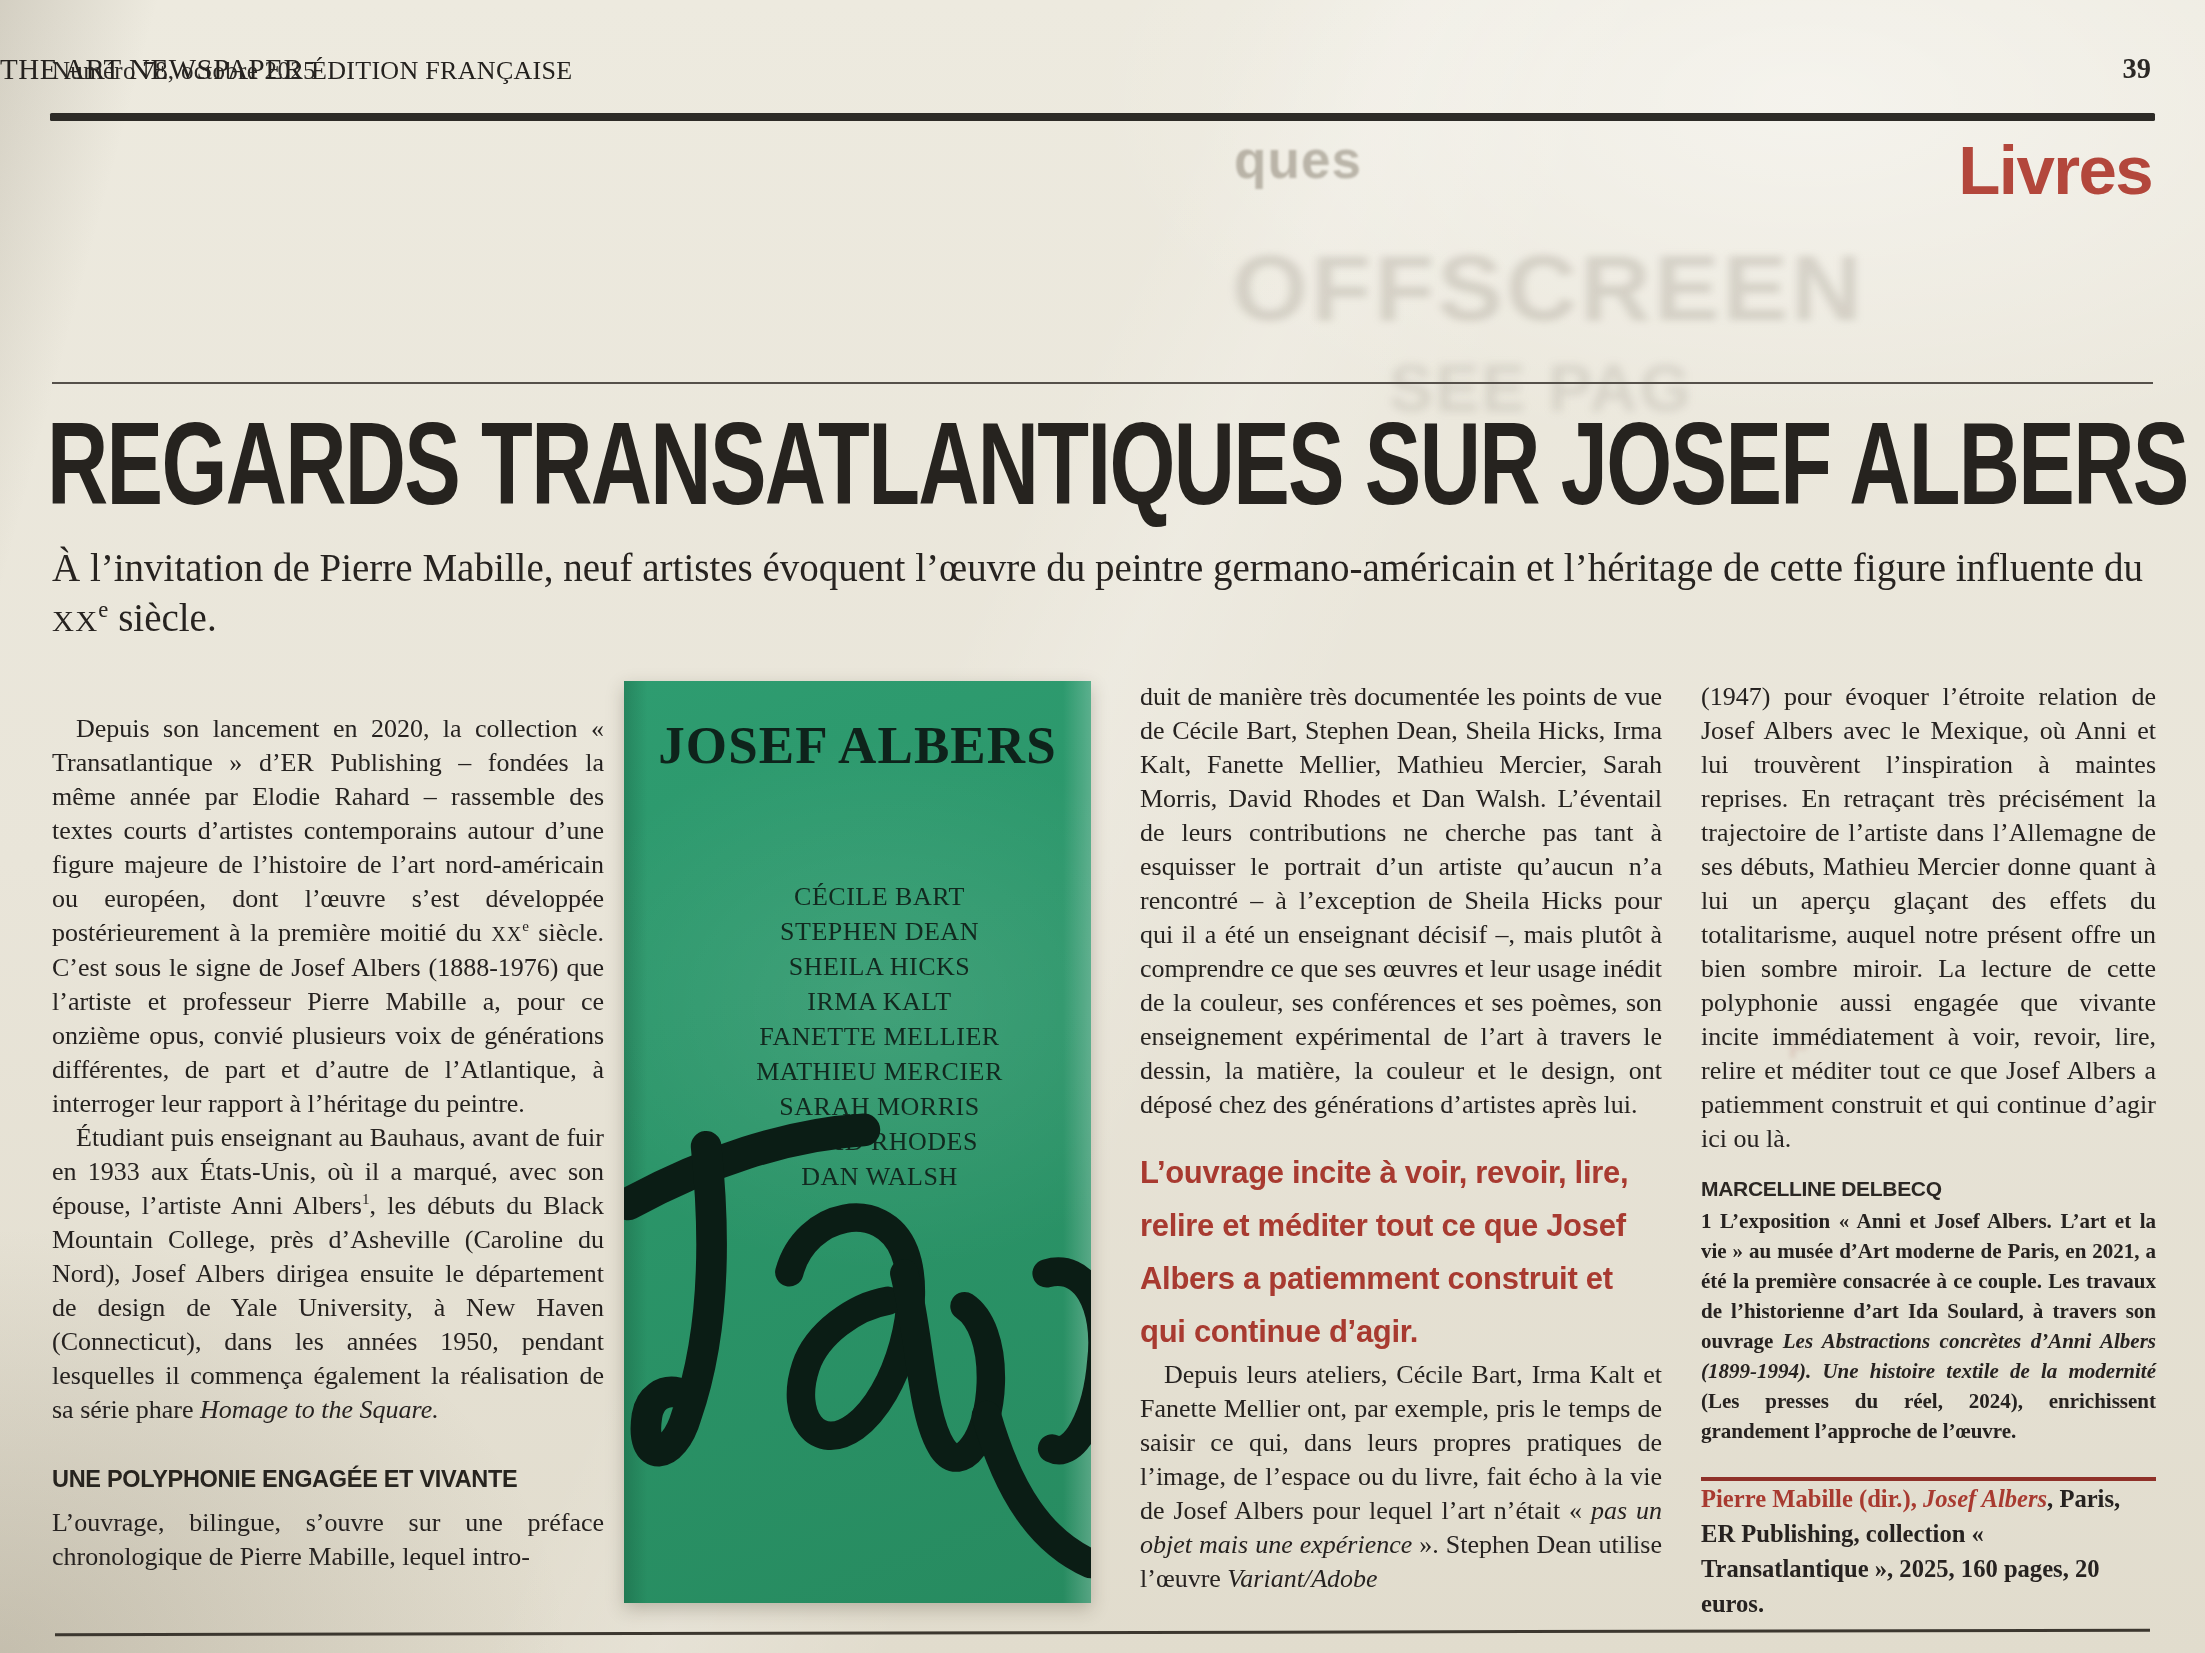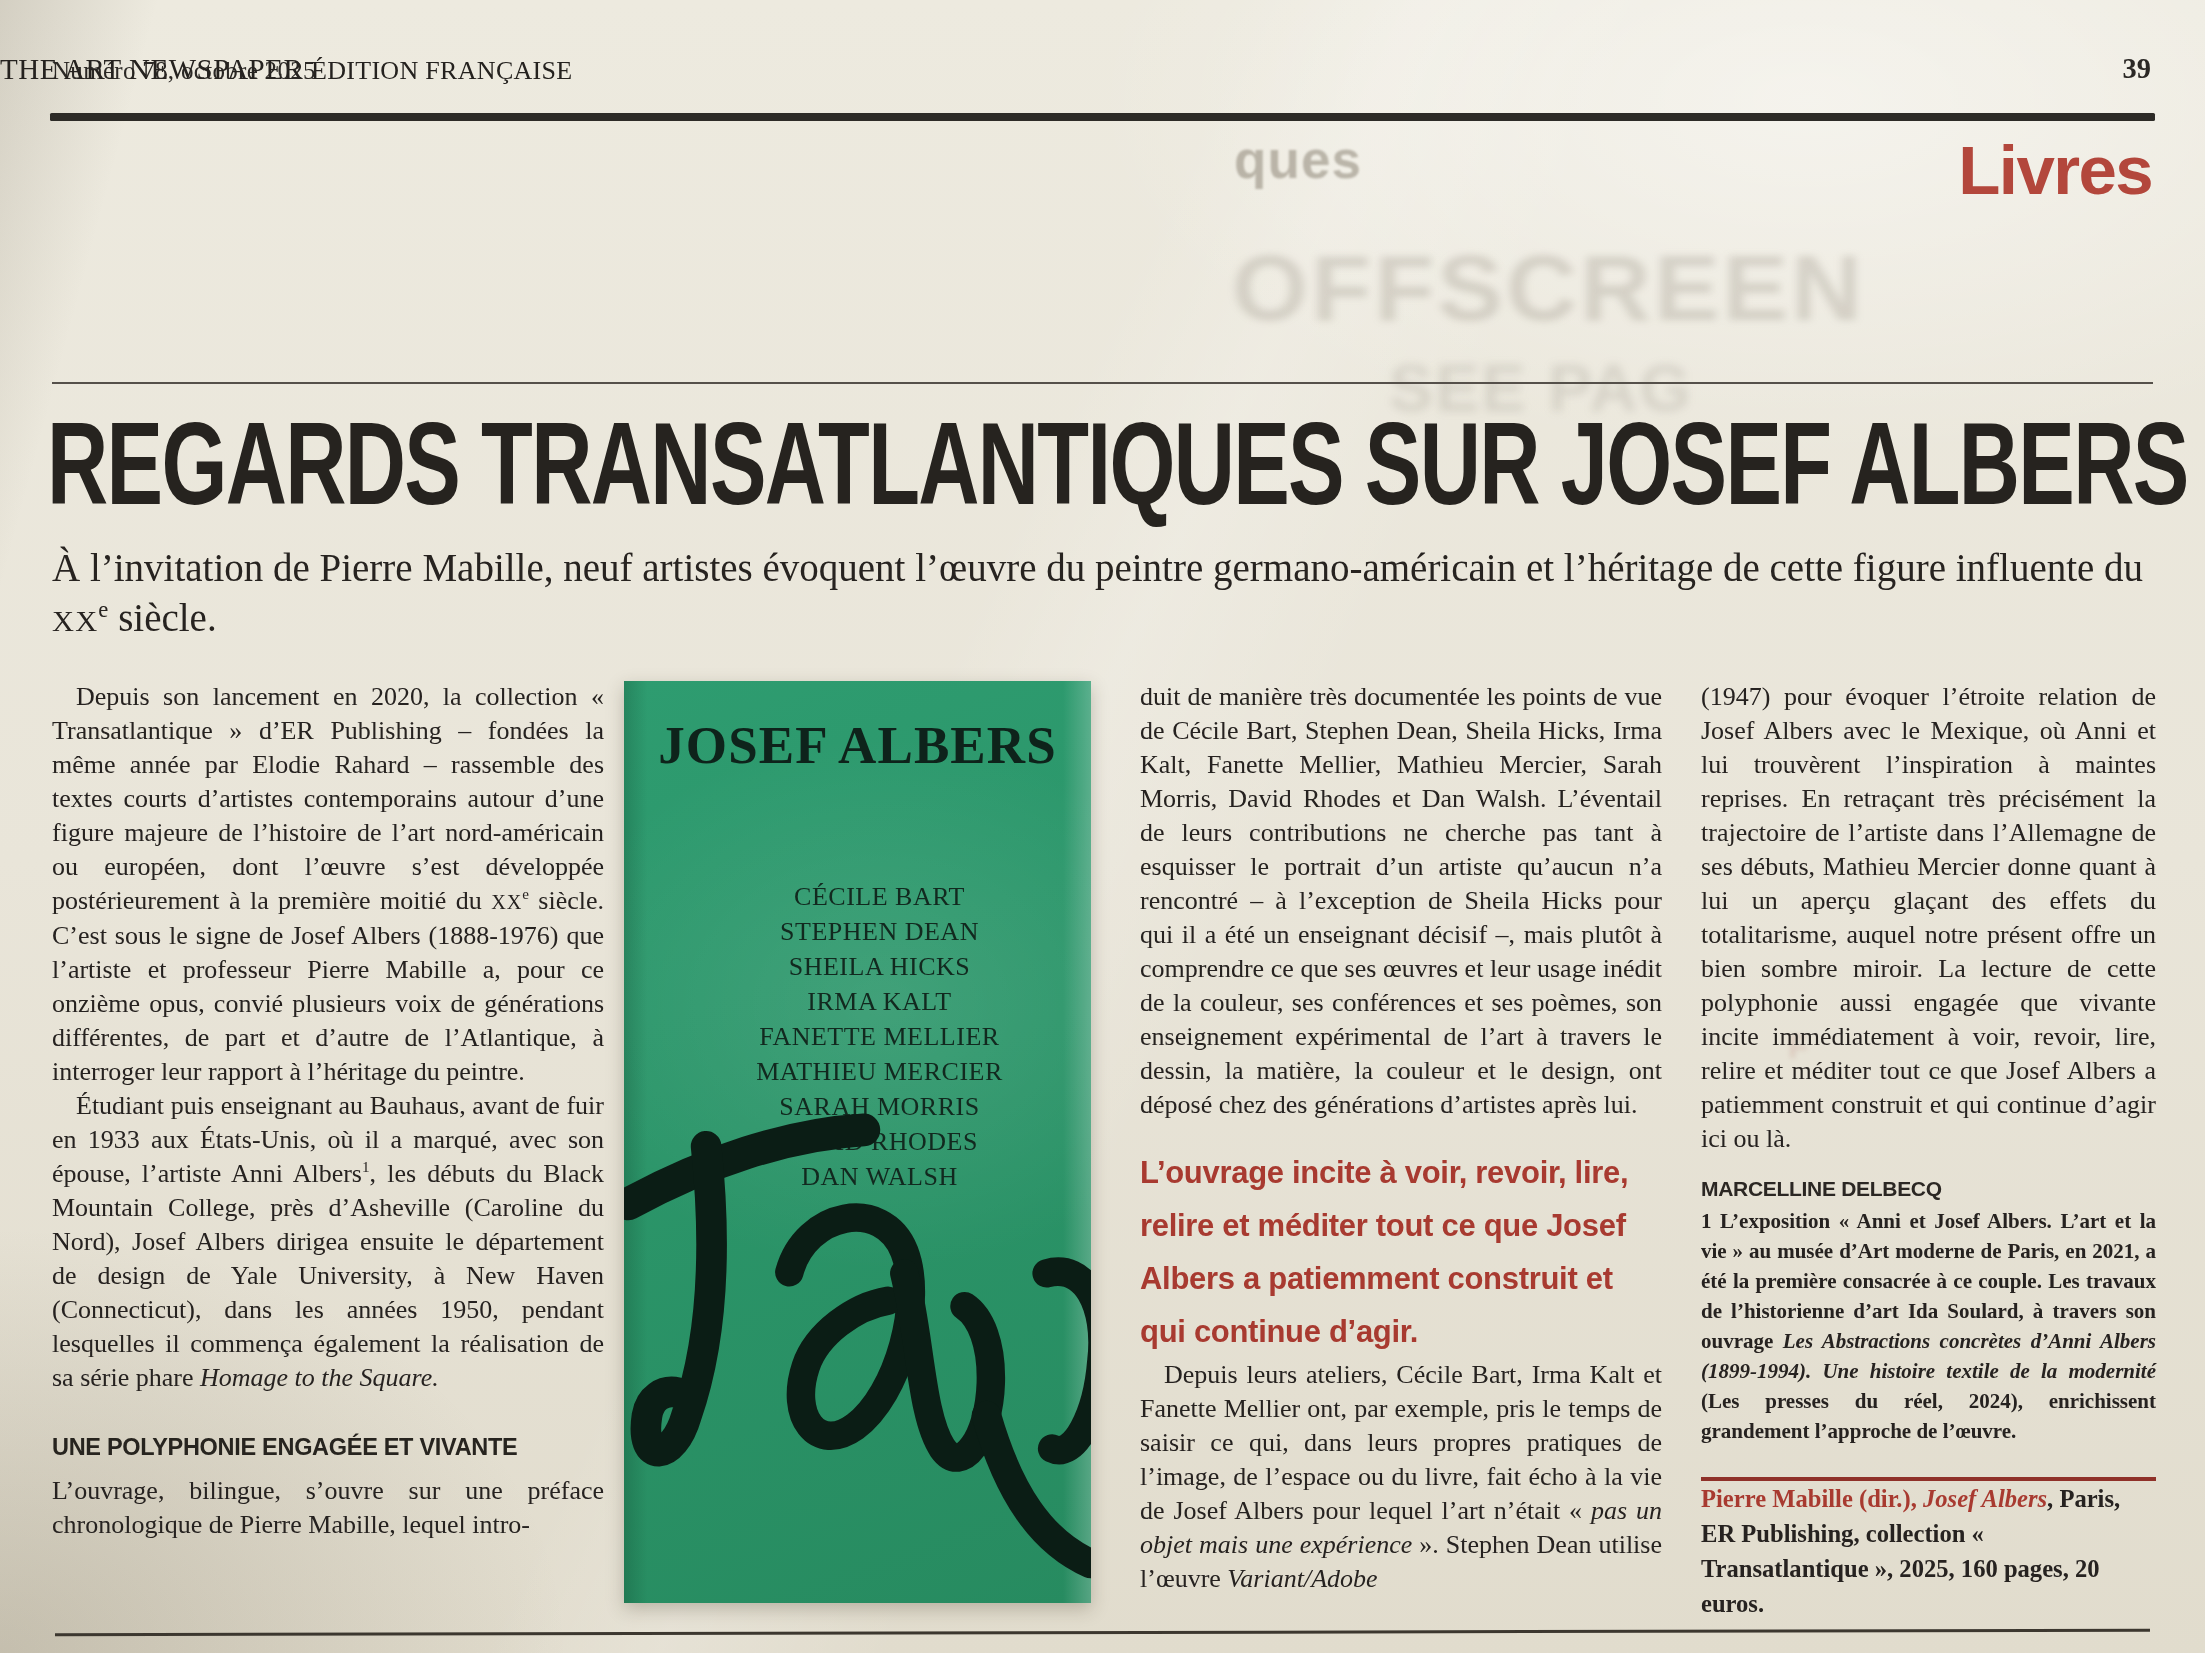--- a/index.html
+++ b/index.html
@@ -45,21 +45,21 @@
     display:inline-block;font-family:"Liberation Sans",sans-serif;font-weight:700;
     font-size:116px;line-height:1;letter-spacing:-2.2px;color:#26231f;
     transform:scaleX(.73);transform-origin:left center;
   }
   .standfirst{left:52px;top:543px;width:2117px;font-size:39px;line-height:50px;color:#272320;}
 
   
   .col{position:absolute;top:680px;text-align:justify;font-size:26px;line-height:34px;}
   .col p{margin:0;}
   .col .indent{text-indent:24px;}
-  .col1{left:52px;width:552px;}
+  .col1{left:52px;width:552px;margin-top:32px;}
   .col2{left:1140px;width:522px;}
   .col3{left:1701px;width:455px;}
   .mt{margin-top:22px;}
   .crosshead{
     font-family:"Liberation Sans",sans-serif;font-weight:700;
     font-size:23.5px;letter-spacing:-0.3px;color:#27241f;
     margin-top:35px;margin-bottom:9.8px;text-align:left;
   }
   .pullquote{
     font-family:"Liberation Sans",sans-serif;font-weight:700;

